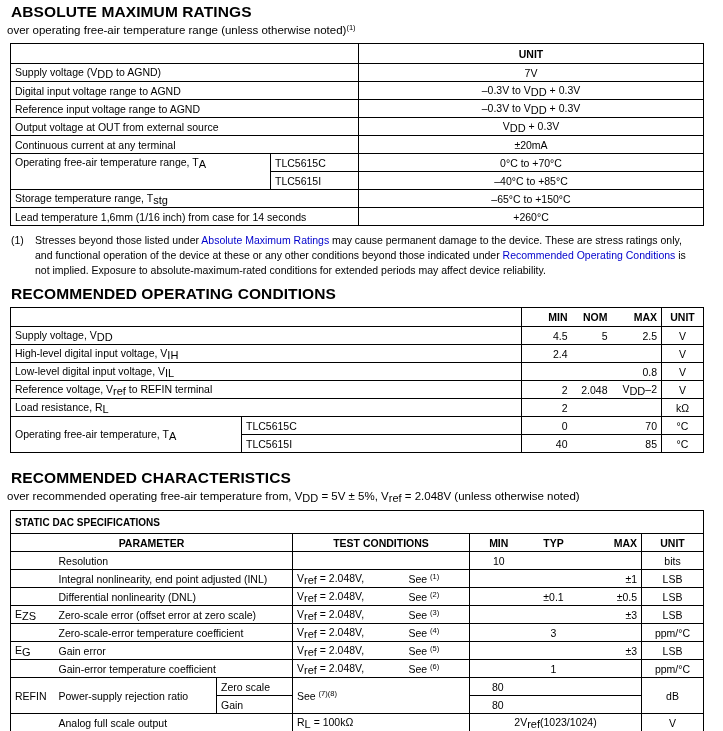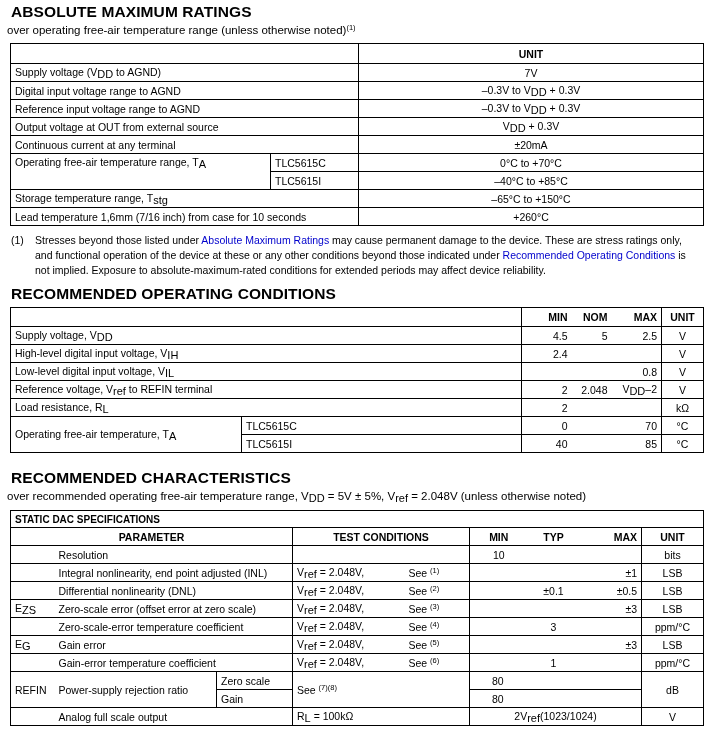--- a/index.html
+++ b/index.html
@@ -66,21 +66,21 @@
   </tr>
   <tr>
     <td>TLC5615I</td>
     <td class="c">–40°C to +85°C</td>
   </tr>
   <tr>
     <td colspan="2"><span>Storage temperature range, T</span><sub>stg</sub></td>
     <td class="c">–65°C to +150°C</td>
   </tr>
   <tr>
-    <td colspan="2">Lead temperature 1,6mm (7/16 inch) from case for 10 seconds</td>
+    <td colspan="2">Lead temperature 1,6mm (1/16 inch) from case for 14 seconds</td>
     <td class="c">+260°C</td>
   </tr>
 </tbody>
   </table>
 
 <div class="footnote" style="top:233px;">
   <span class="num">(1)</span>
   <div class="txt"><span>Stresses beyond those listed under </span><span class="link">Absolute Maximum Ratings</span><span> may cause permanent damage to the device. These are stress ratings only, and functional operation of the device at these or any other conditions beyond those indicated under </span><span class="link">Recommended Operating Conditions</span><span> is not implied. Exposure to absolute-maximum-rated conditions for extended periods may affect device reliability.</span></div>
 </div>
 
@@ -150,37 +150,37 @@
     <td>TLC5615I</td>
     <td class="r noborder-r">40</td>
     <td class="r noborder-l noborder-r"></td>
     <td class="r noborder-l">85</td>
     <td class="c">°C</td>
   </tr>
 </tbody>
   </table>
 
 <div class="h1" style="top:469px;">RECOMMENDED CHARACTERISTICS</div>
-<div class="sub" style="top:490px;"><span>over recommended operating free-air temperature range, V</span><sub>DD</sub><span> = 5V ± 5%, V</span><sub>ref</sub><span> = 2.048V (unless otherwise noted)</span></div>
+<div class="sub" style="top:490px;"><span>over recommended operating free-air temperature from, V</span><sub>DD</sub><span> = 5V ± 5%, V</span><sub>ref</sub><span> = 2.048V (unless otherwise noted)</span></div>
 
 <table style="left:10px; top:510px; width:693px;">
   <colgroup>
     <col style="width:44px">
       <col style="width:162px">
       <col style="width:76px">
     <col style="width:112px">
       <col style="width:65px">
     <col style="width:58px">
       <col style="width:52px">
       <col style="width:62px">
     <col style="width:62px">
   </colgroup>
   <tbody>
       <tr>
-    <td colspan="9" class="bold" style="font-size:10px; height:17px;">STATIC DAC SPECIFICATIONS</td>
+    <td colspan="9" class="bold" style="font-size:10px; height:23px;">STATIC DAC SPECIFICATIONS</td>
   </tr>
   <tr>
     <th colspan="3" class="c">PARAMETER</th>
     <th colspan="2" class="c">TEST CONDITIONS</th>
     <th class="c noborder-r">MIN</th>
     <th class="c noborder-l noborder-r">TYP</th>
     <th class="r noborder-l">MAX</th>
     <th class="c">UNIT</th>
   </tr>
 

